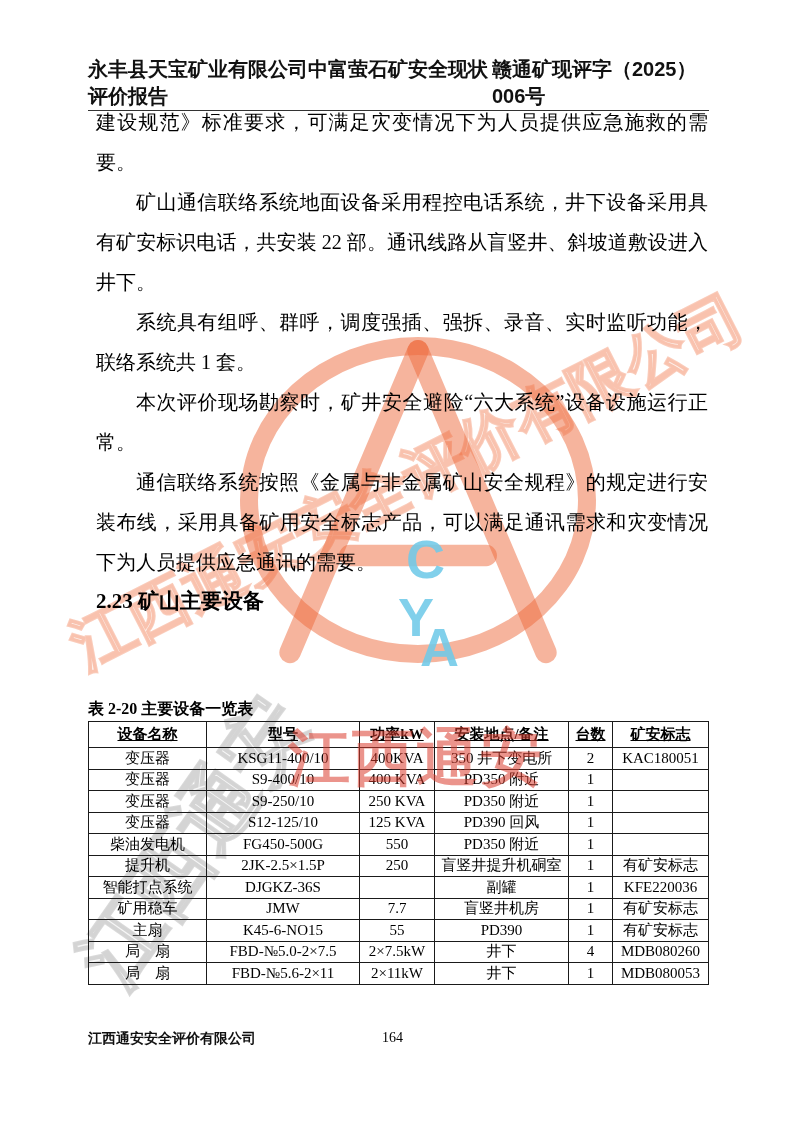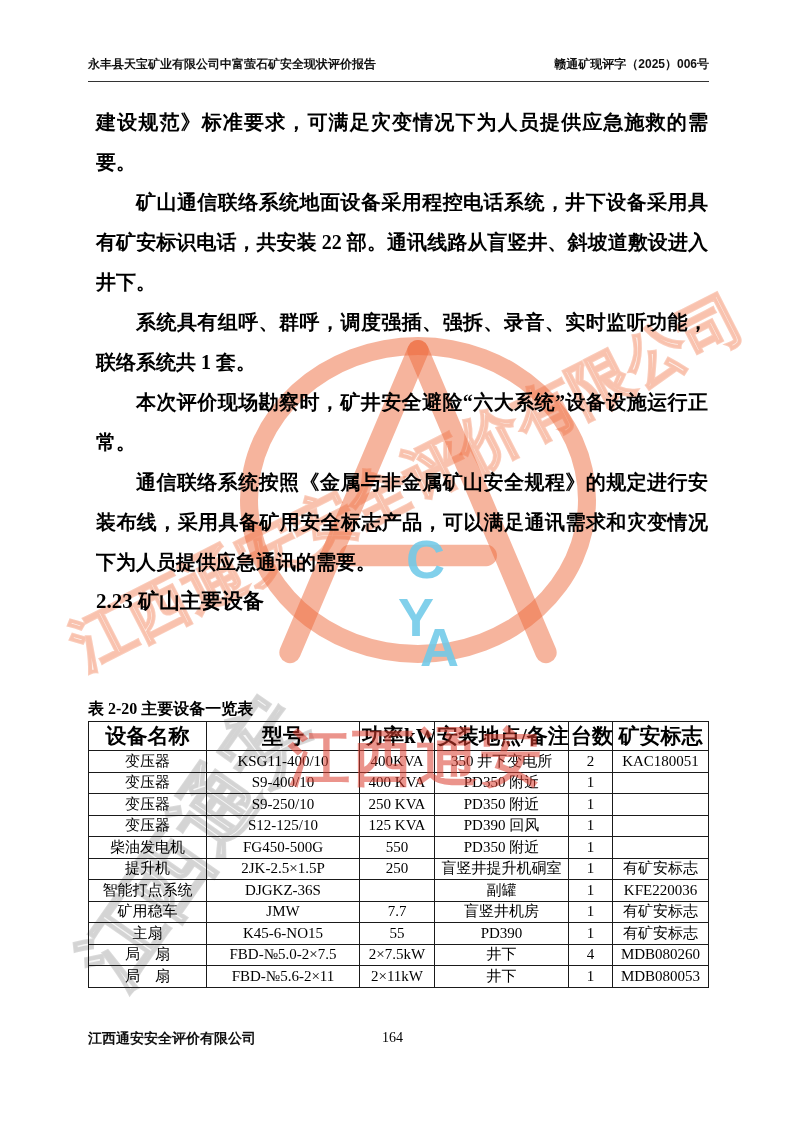--- a/index.html
+++ b/index.html
@@ -7,50 +7,50 @@
   .page {
     position:relative; width:793px; height:1122px; margin:0 auto;
     background:#fff; overflow:hidden;
     font-family:"Liberation Serif","DejaVu Serif",serif; color:#000;
   }
   
   .page-header {
     position:absolute; left:88px; right:84px; top:56px;
     display:flex; justify-content:space-between; align-items:flex-end;
     font-family:"Liberation Sans","DejaVu Sans",sans-serif;
-    font-size:12px; font-weight:600; color:#111;
-    padding-bottom:8px; border-bottom:1.5px solid #333;
+    font-size:20px; font-weight:600; color:#111;
+    border-bottom:1.5px solid #333;
   }
   
   .body-text {
     position:absolute; left:96px; top:102px; width:612px;
     font-size:20px; line-height:40px; text-align:justify;
   }
-  .body-text p { text-indent:2em;font-weight:bold; }
+  .body-text p { text-indent:2em; }
   .body-text p.no-indent { text-indent:0; }
   .section-heading {
     font-weight:bold; font-size:21px; line-height:38px; text-indent:0 !important;
     font-family:"Liberation Serif","DejaVu Serif",serif;
   }
   .lead-line { line-height:36px; }
   .table-caption {
     position:absolute; left:88px; width:620px; top:697px;
     text-align:left; font-weight:bold; font-size:16px; line-height:24px;
   }
   
   table.equipment {
     position:absolute; left:88px; top:721px; width:620px;
     border-collapse:collapse; table-layout:fixed;
     font-size:15px; color:#000;
   }
   table.equipment th, table.equipment td {
     border:1px solid #1a1a1a; text-align:center; vertical-align:middle;
     padding:0 2px; overflow:hidden; white-space:nowrap;
   }
-  table.equipment th { height:26px; font-size:21px; font-weight:bold; }
+  table.equipment th { height:26px; font-size:15px; font-weight:bold;text-decoration:underline; }
   table.equipment td { height:21.5px; line-height:1; }
   table.equipment { border:1.5px solid #000; }
   
   .page-footer { position:absolute; left:88px; right:84px; top:1030px; height:22px; }
   .footer-company {
     position:absolute; left:0; top:0;
     font-family:"Liberation Sans","DejaVu Sans",sans-serif;
     font-size:14px; font-weight:600; color:#111;
   }
   .footer-page { position:absolute; left:0; right:12px; text-align:center; font-size:14px; top:0; }

